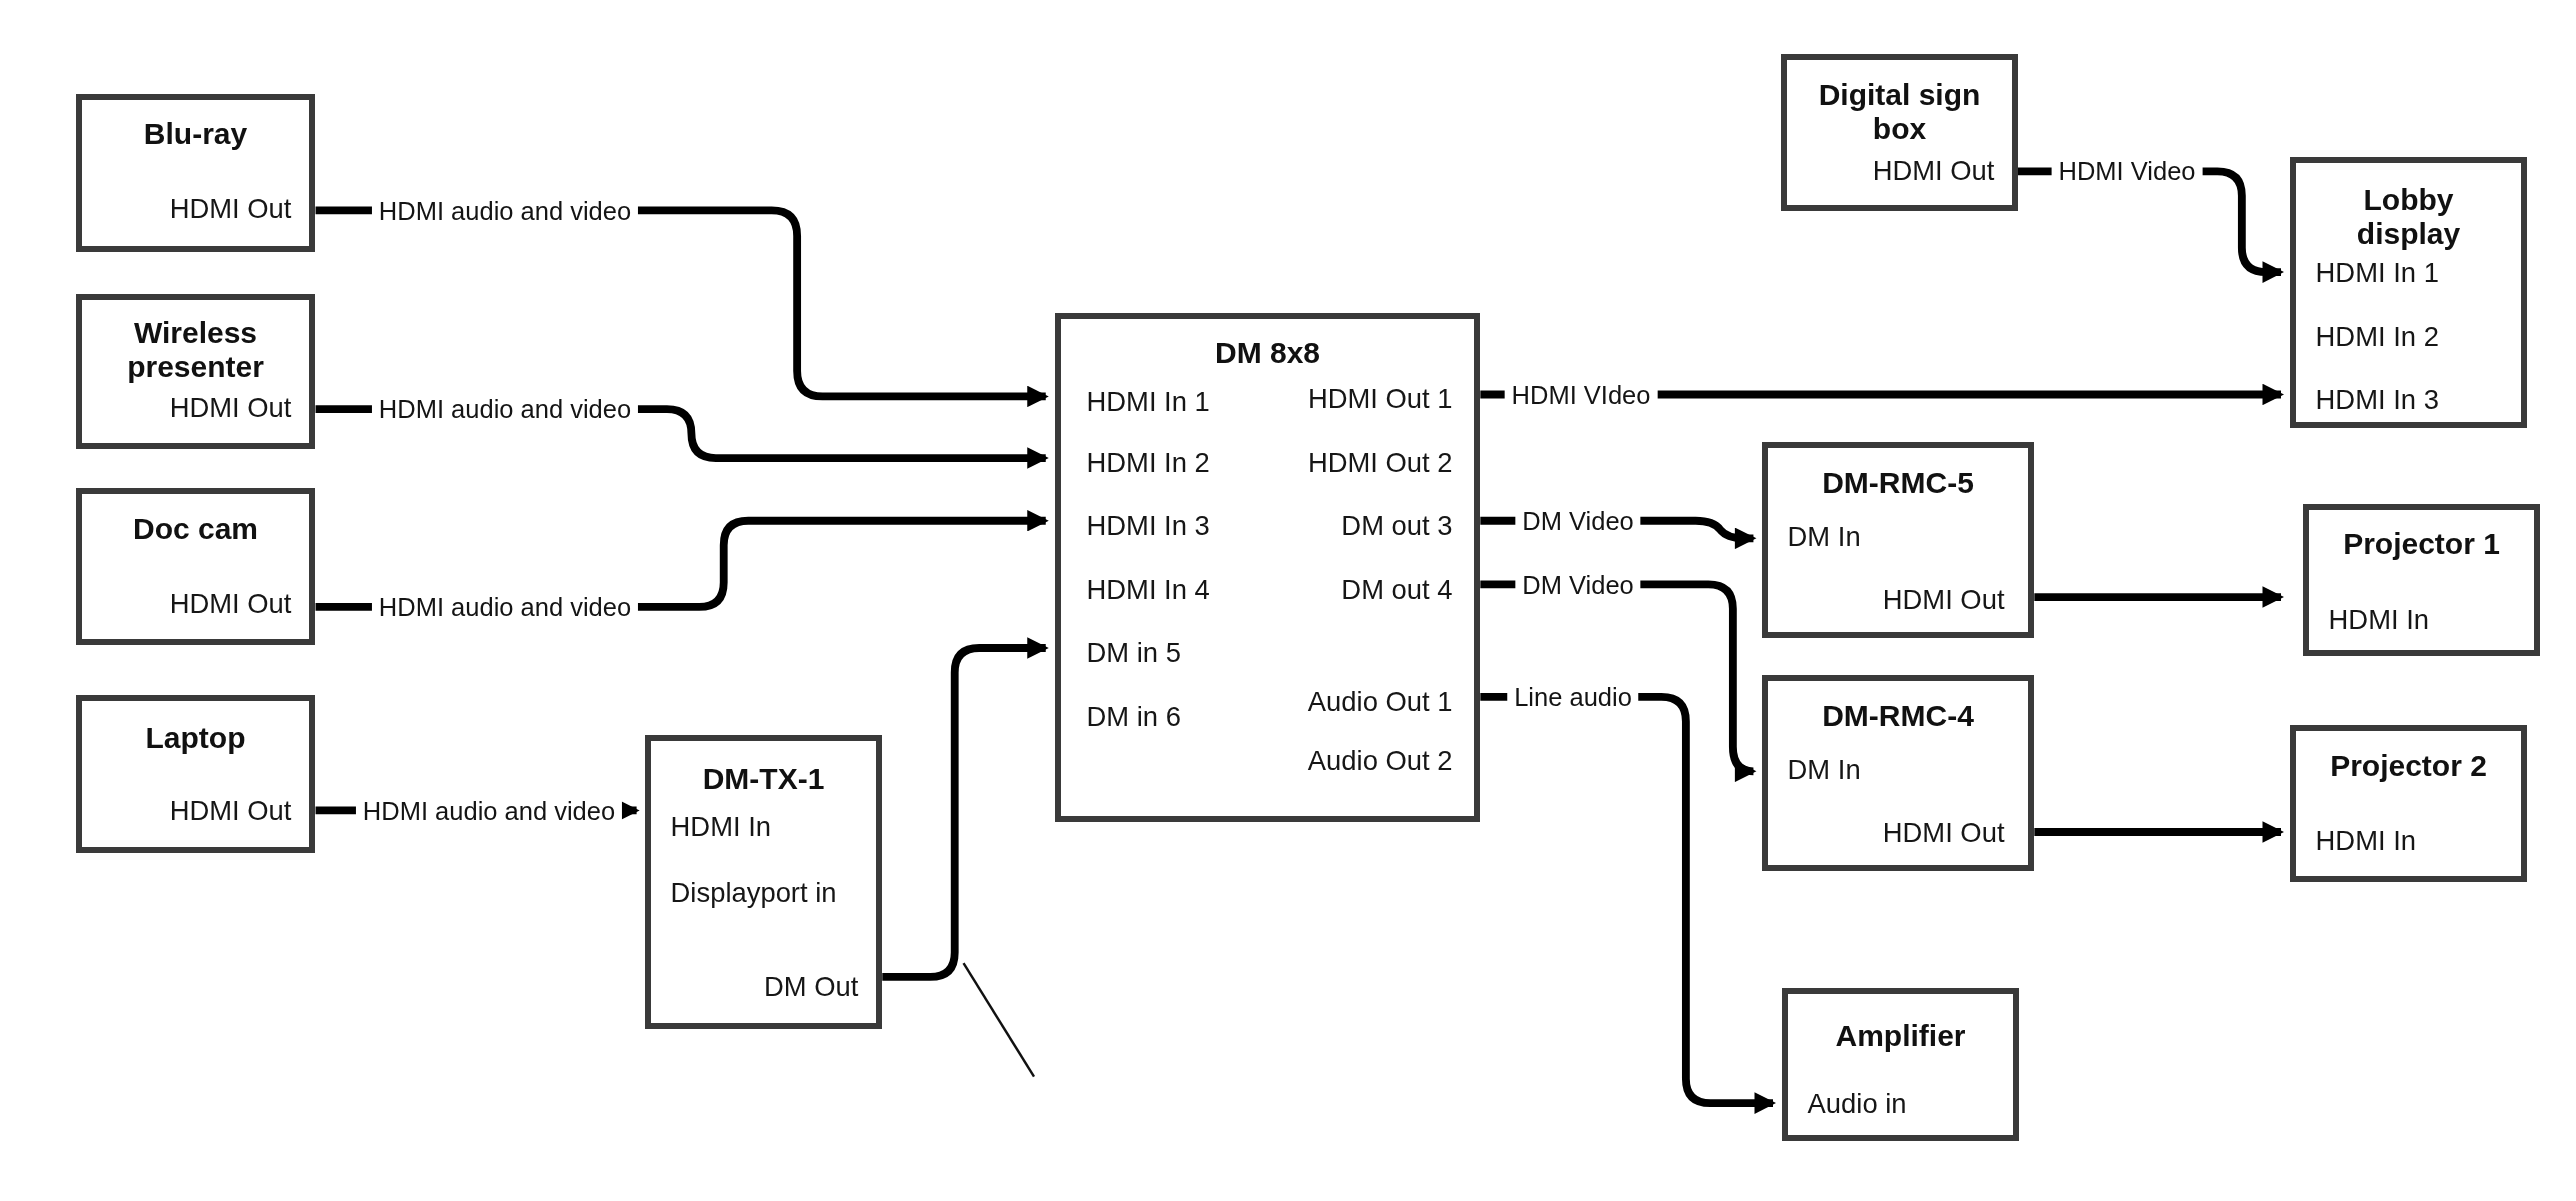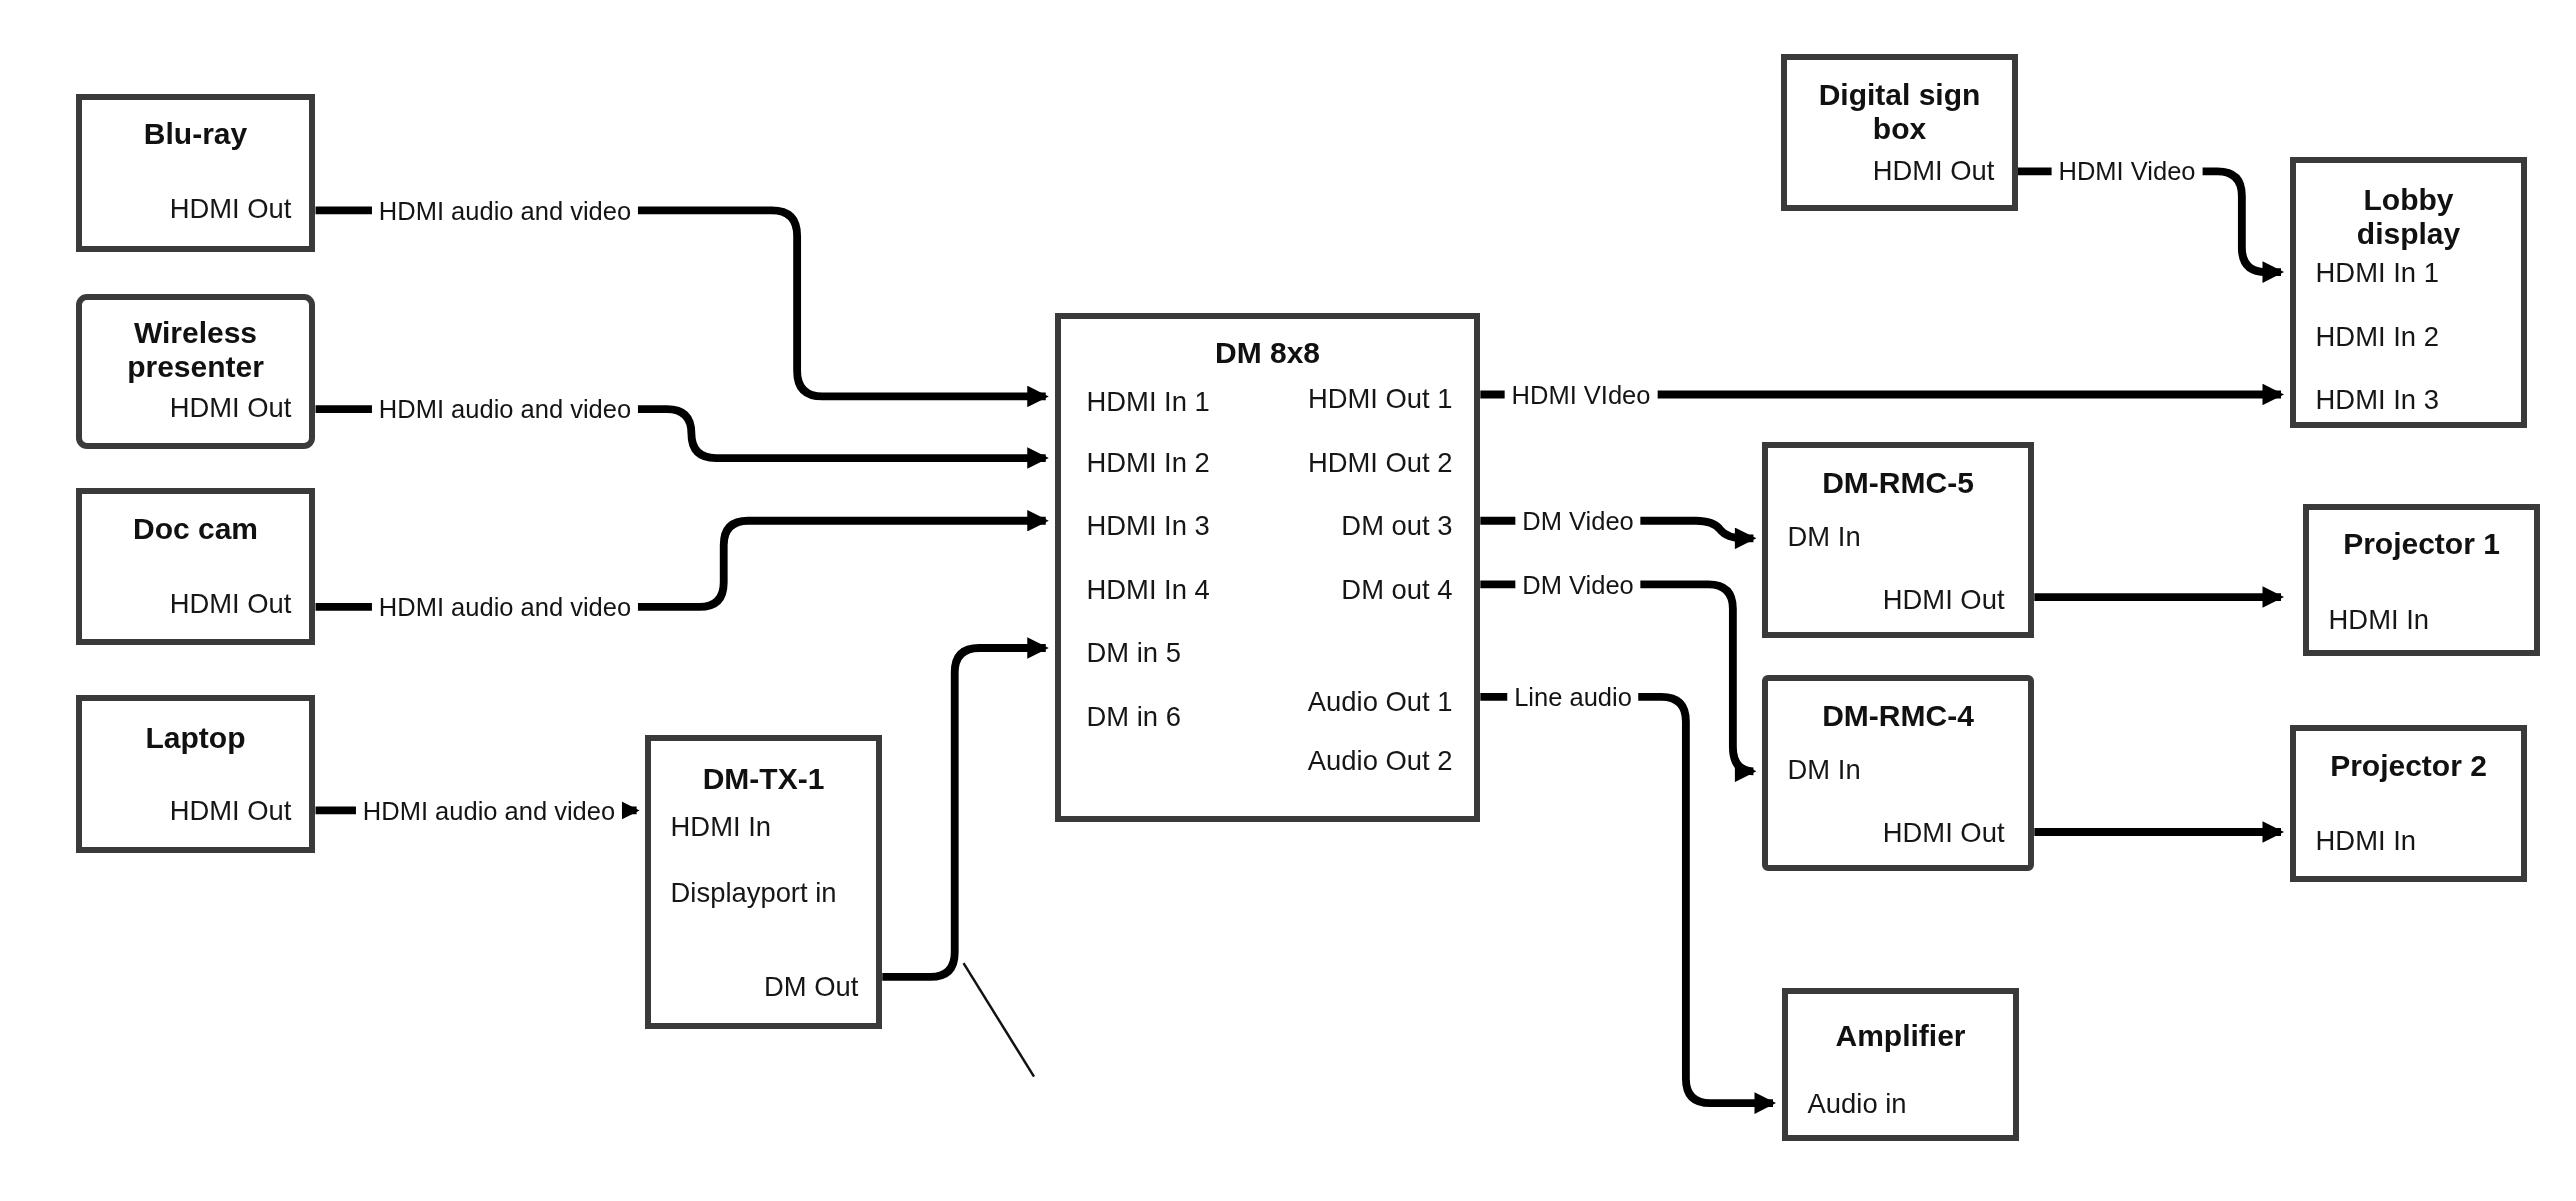--- a/index.html
+++ b/index.html
@@ -59,21 +59,21 @@
       <path d="M 2078 850 H 2330" marker-end="url(#arrow)"></path>
     </g>
     <path d="M 984 984 L 1056 1100" fill="none" stroke="#111" stroke-width="2.5"></path>
   </svg>
 
   <div class="node" style="left:76px;top:94px;width:239px;height:158px;">
     <div class="title" style="top:16.6px;">Blu-ray</div>
     <span class="port right" style="top:93px;">HDMI Out</span>
   </div>
 
-  <div class="node" style="left:76px;top:294px;width:239px;height:155px;border-radius:11px;">
+  <div class="node" style="left:76px;top:294px;width:239px;height:155px;">
     <div class="title" style="top:15.7px;">
       <div>Wireless</div>
       <div>presenter</div>
     </div>
     <span class="port right" style="top:92px;">HDMI Out</span>
   </div>
 
   <div class="node" style="left:76px;top:488px;width:239px;height:157px;">
     <div class="title" style="top:17.6px;">Doc cam</div>
     <span class="port right" style="top:94px;">HDMI Out</span>
@@ -129,21 +129,21 @@
     <div class="title" style="top:17.6px;">DM-RMC-5</div>
     <span class="port left" style="top:73px;">DM In</span>
     <span class="port right" style="right:23.5px;top:136px;">HDMI Out</span>
   </div>
 
   <div class="node" style="left:2290px;top:504px;width:237px;height:152px;margin-left:13px;">
     <div class="title" style="top:16.6px;">Projector 1</div>
     <span class="port left" style="top:94px;">HDMI In</span>
   </div>
 
-  <div class="node" style="left:1762px;top:675px;width:272px;height:196px;border-radius:6px;">
+  <div class="node" style="left:1762px;top:675px;width:272px;height:196px;">
     <div class="title" style="top:17.6px;">DM-RMC-4</div>
     <span class="port left" style="top:73px;">DM In</span>
     <span class="port right" style="right:23.5px;top:136px;">HDMI Out</span>
   </div>
 
   <div class="node" style="left:2290px;top:725px;width:237px;height:157px;">
     <div class="title" style="top:17.6px;">Projector 2</div>
     <span class="port left" style="top:94px;">HDMI In</span>
   </div>
 

